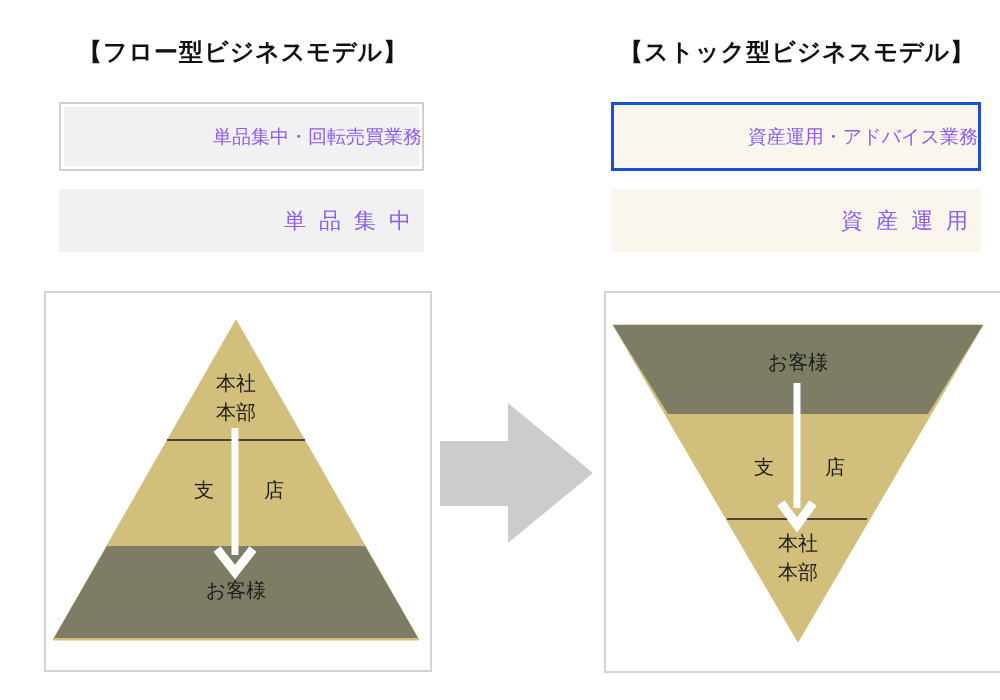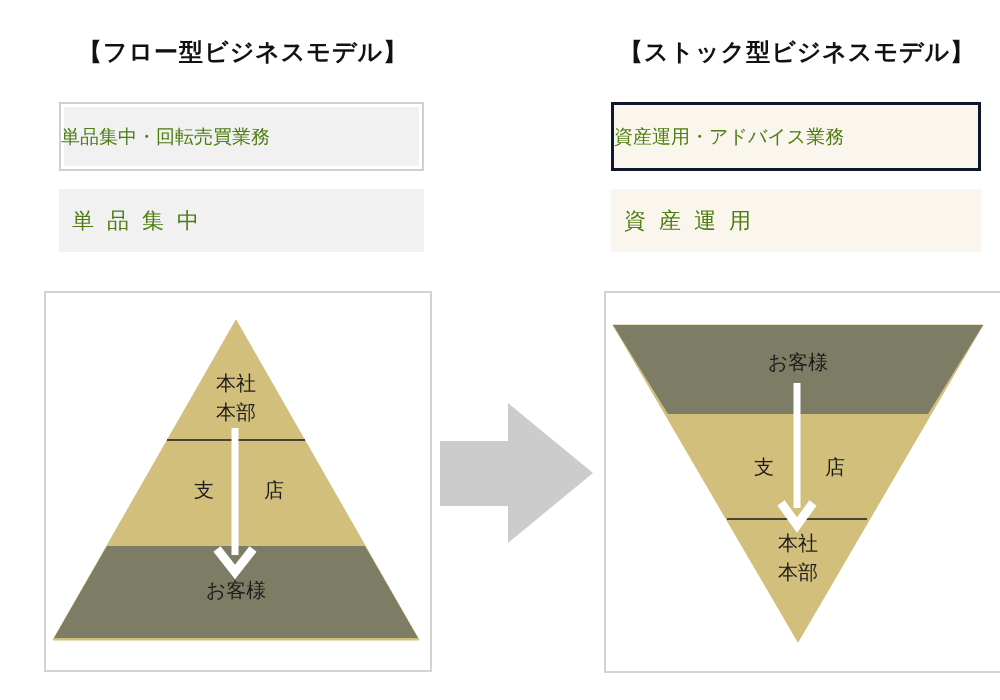--- a/index.html
+++ b/index.html
@@ -7,34 +7,34 @@
   .stage{position:relative;width:1000px;height:700px;background:#ffffff;overflow:hidden;margin-left:21px;}
 
   .col-title{
     position:absolute;top:36px;height:32px;line-height:32px;
     text-align:center;font-size:24px;font-weight:700;color:#111111;letter-spacing:1px;
   }
   .col-title.left{left:0;width:444px;}
   .col-title.right{left:556px;width:440px;}
 
   .label-box{
-    position:absolute;display:flex;align-items:center;justify-content:flex-start;
-    box-sizing:border-box;font-size:19px;color:#4d7c0f;
+    position:absolute;display:flex;align-items:center;justify-content:flex-end;
+    box-sizing:border-box;font-size:19px;color:#8b5cf6;
   }
   .flow-box1{
     left:38px;top:102px;width:365px;height:69px;
     background:#f1f1f1;border:2px solid #cfcfcf;box-shadow:inset 0 0 0 3px #ffffff;
   }
   .flow-box2{
     left:38px;top:189px;width:365px;height:63px;
     background:#f1f1f1;font-size:22px;letter-spacing:13px;padding-left:13px;
   }
   .stock-box1{
     left:590px;top:102px;width:370px;height:69px;
-    background:#faf6ed;border:3px solid #0f172a;
+    background:#faf6ed;border:3px solid #1d4ed8;
   }
   .stock-box2{
     left:590px;top:189px;width:370px;height:63px;
     background:#faf6ed;font-size:22px;letter-spacing:13px;padding-left:13px;
   }
 
   .pyr-frame{
     position:absolute;background:#ffffff;border:2px solid #d3d3d3;box-sizing:border-box;
   }
   .pyr-frame.left{left:23px;top:291px;width:388px;height:381px;}

